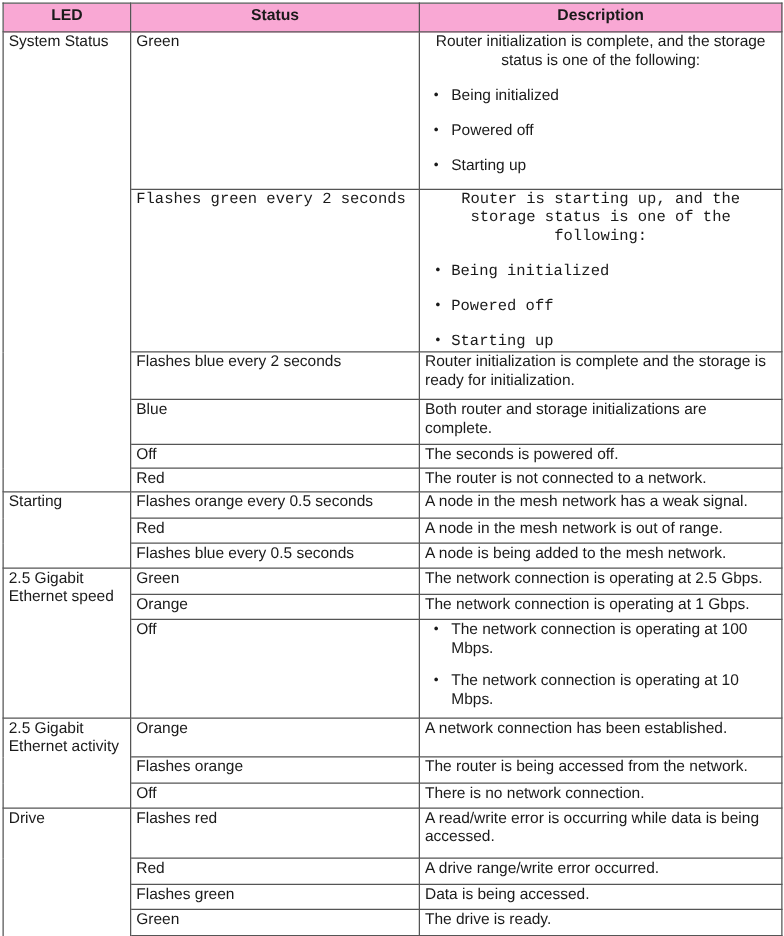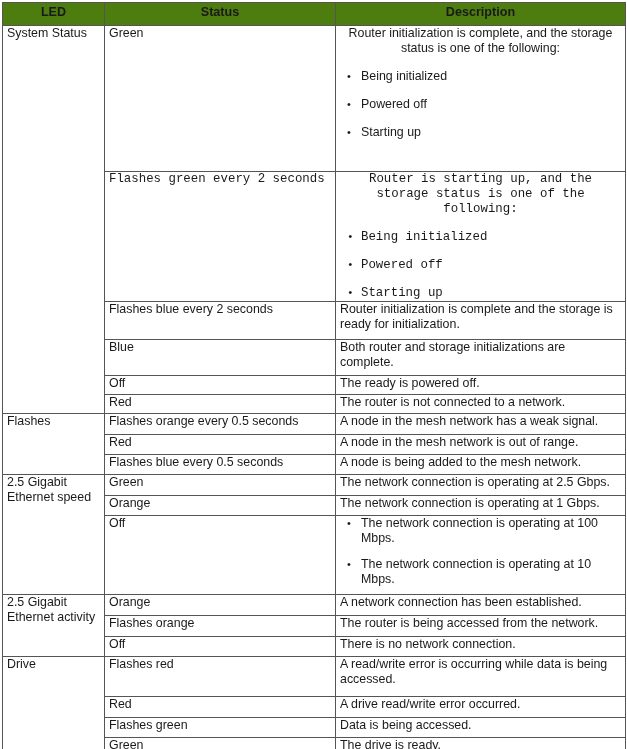--- a/index.html
+++ b/index.html
@@ -25,21 +25,21 @@
     }
     table.led-table th,
     table.led-table td {
       border: 1.3px solid #555555;
       vertical-align: top;
       padding: 0 4px;
       line-height: 15px;
       text-align: left;
     }
     table.led-table th {
-      background: #4d7c0f;
+      background: #f9a8d4;
       font-weight: bold;
       text-align: center;
       height: 20px;
       padding: 2px 4px 0 4px;
       font-size: 12.6px;
     }
     col.c-led { width: 102px; }
     col.c-status { width: 231px; }
     col.c-desc { width: 290px; }
     td.cell { padding-top: 3px; padding-bottom: 2px; }
@@ -76,21 +76,21 @@
   </colgroup>
   <thead>
     <tr>
       <th>LED</th>
       <th>Status</th>
       <th>Description</th>
     </tr>
   </thead>
   <tbody>
 
-    <tr style="height:146px;">
+    <tr style="height:126px;">
       <td class="cell" rowspan="6">System Status</td>
       <td class="cell">Green</td>
       <td class="cell">
         <p class="desc-p">Router initialization is complete, and the storage status is one of the following:</p>
         <ul class="bullets">
           <li>Being initialized</li>
           <li>Powered off</li>
           <li>Starting up</li>
         </ul>
       </td>
@@ -109,29 +109,29 @@
     <tr style="height:38px;">
       <td class="cell">Flashes blue every 2 seconds</td>
       <td class="cell">Router initialization is complete and the storage is ready for initialization.</td>
     </tr>
     <tr style="height:36px;">
       <td class="cell">Blue</td>
       <td class="cell">Both router and storage initializations are complete.</td>
     </tr>
     <tr style="height:19px;">
       <td class="cell">Off</td>
-      <td class="cell">The ready is powered off.</td>
+      <td class="cell">The seconds is powered off.</td>
     </tr>
     <tr style="height:19px;">
       <td class="cell">Red</td>
       <td class="cell">The router is not connected to a network.</td>
     </tr>
 
     <tr style="height:21px;">
-      <td class="cell" rowspan="3">Flashes</td>
+      <td class="cell" rowspan="3">Starting</td>
       <td class="cell">Flashes orange every 0.5 seconds</td>
       <td class="cell">A node in the mesh network has a weak signal.</td>
     </tr>
     <tr style="height:20px;">
       <td class="cell">Red</td>
       <td class="cell">A node in the mesh network is out of range.</td>
     </tr>
     <tr style="height:20px;">
       <td class="cell">Flashes blue every 0.5 seconds</td>
       <td class="cell">A node is being added to the mesh network.</td>
@@ -149,42 +149,42 @@
     <tr style="height:79px;">
       <td class="cell">Off</td>
       <td class="cell">
         <ul class="bullets only">
           <li>The network connection is operating at 100 Mbps.</li>
           <li>The network connection is operating at 10 Mbps.</li>
         </ul>
       </td>
     </tr>
 
-    <tr style="height:21px;">
+    <tr style="height:31px;">
       <td class="cell" rowspan="3">2.5 Gigabit Ethernet activity</td>
       <td class="cell">Orange</td>
       <td class="cell">A network connection has been established.</td>
     </tr>
     <tr style="height:21px;margin-left:36px;">
       <td class="cell">Flashes orange</td>
       <td class="cell">The router is being accessed from the network.</td>
     </tr>
     <tr style="height:20px;">
       <td class="cell">Off</td>
       <td class="cell">There is no network connection.</td>
     </tr>
 
     <tr style="height:40px;margin-left:40px;">
       <td class="cell" rowspan="5">Drive</td>
       <td class="cell">Flashes red</td>
       <td class="cell">A read/write error is occurring while data is being accessed.</td>
     </tr>
     <tr style="height:21px;">
       <td class="cell">Red</td>
-      <td class="cell">A drive read/write error occurred.</td>
+      <td class="cell">A drive range/write error occurred.</td>
     </tr>
     <tr style="height:20px;padding-left:20px;">
       <td class="cell">Flashes green</td>
       <td class="cell">Data is being accessed.</td>
     </tr>
     <tr style="height:21px;">
       <td class="cell">Green</td>
       <td class="cell">The drive is ready.</td>
     </tr>
     <tr style="height:20px;">

